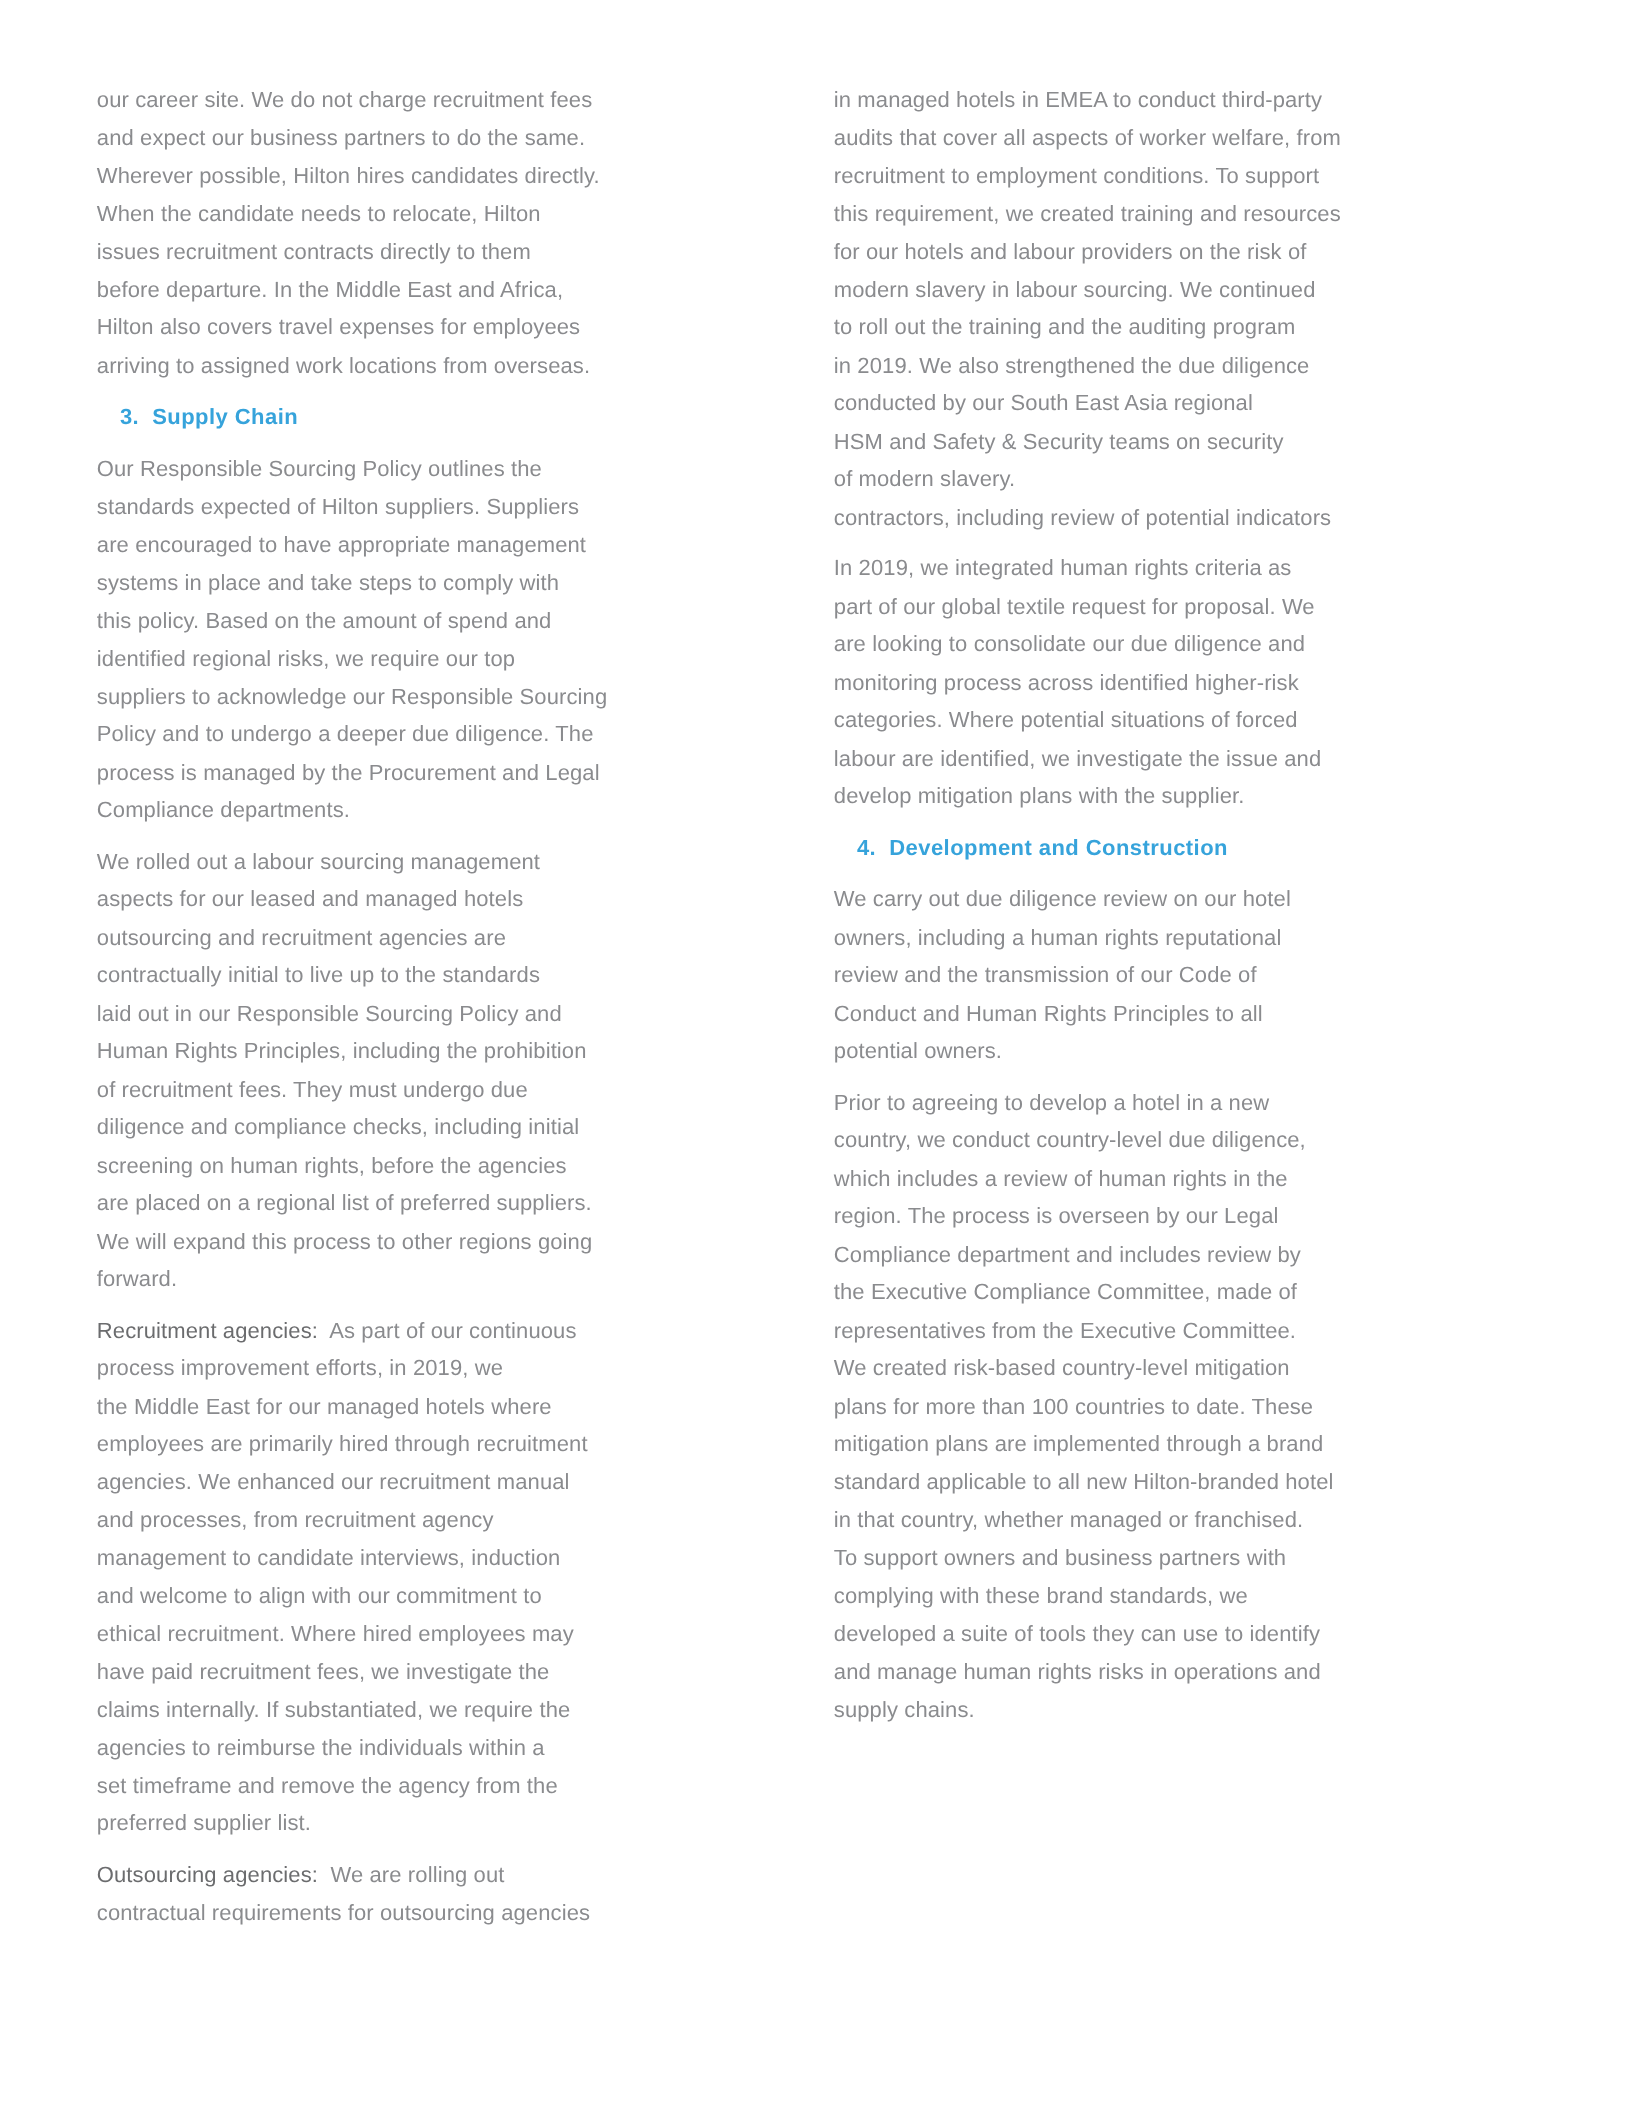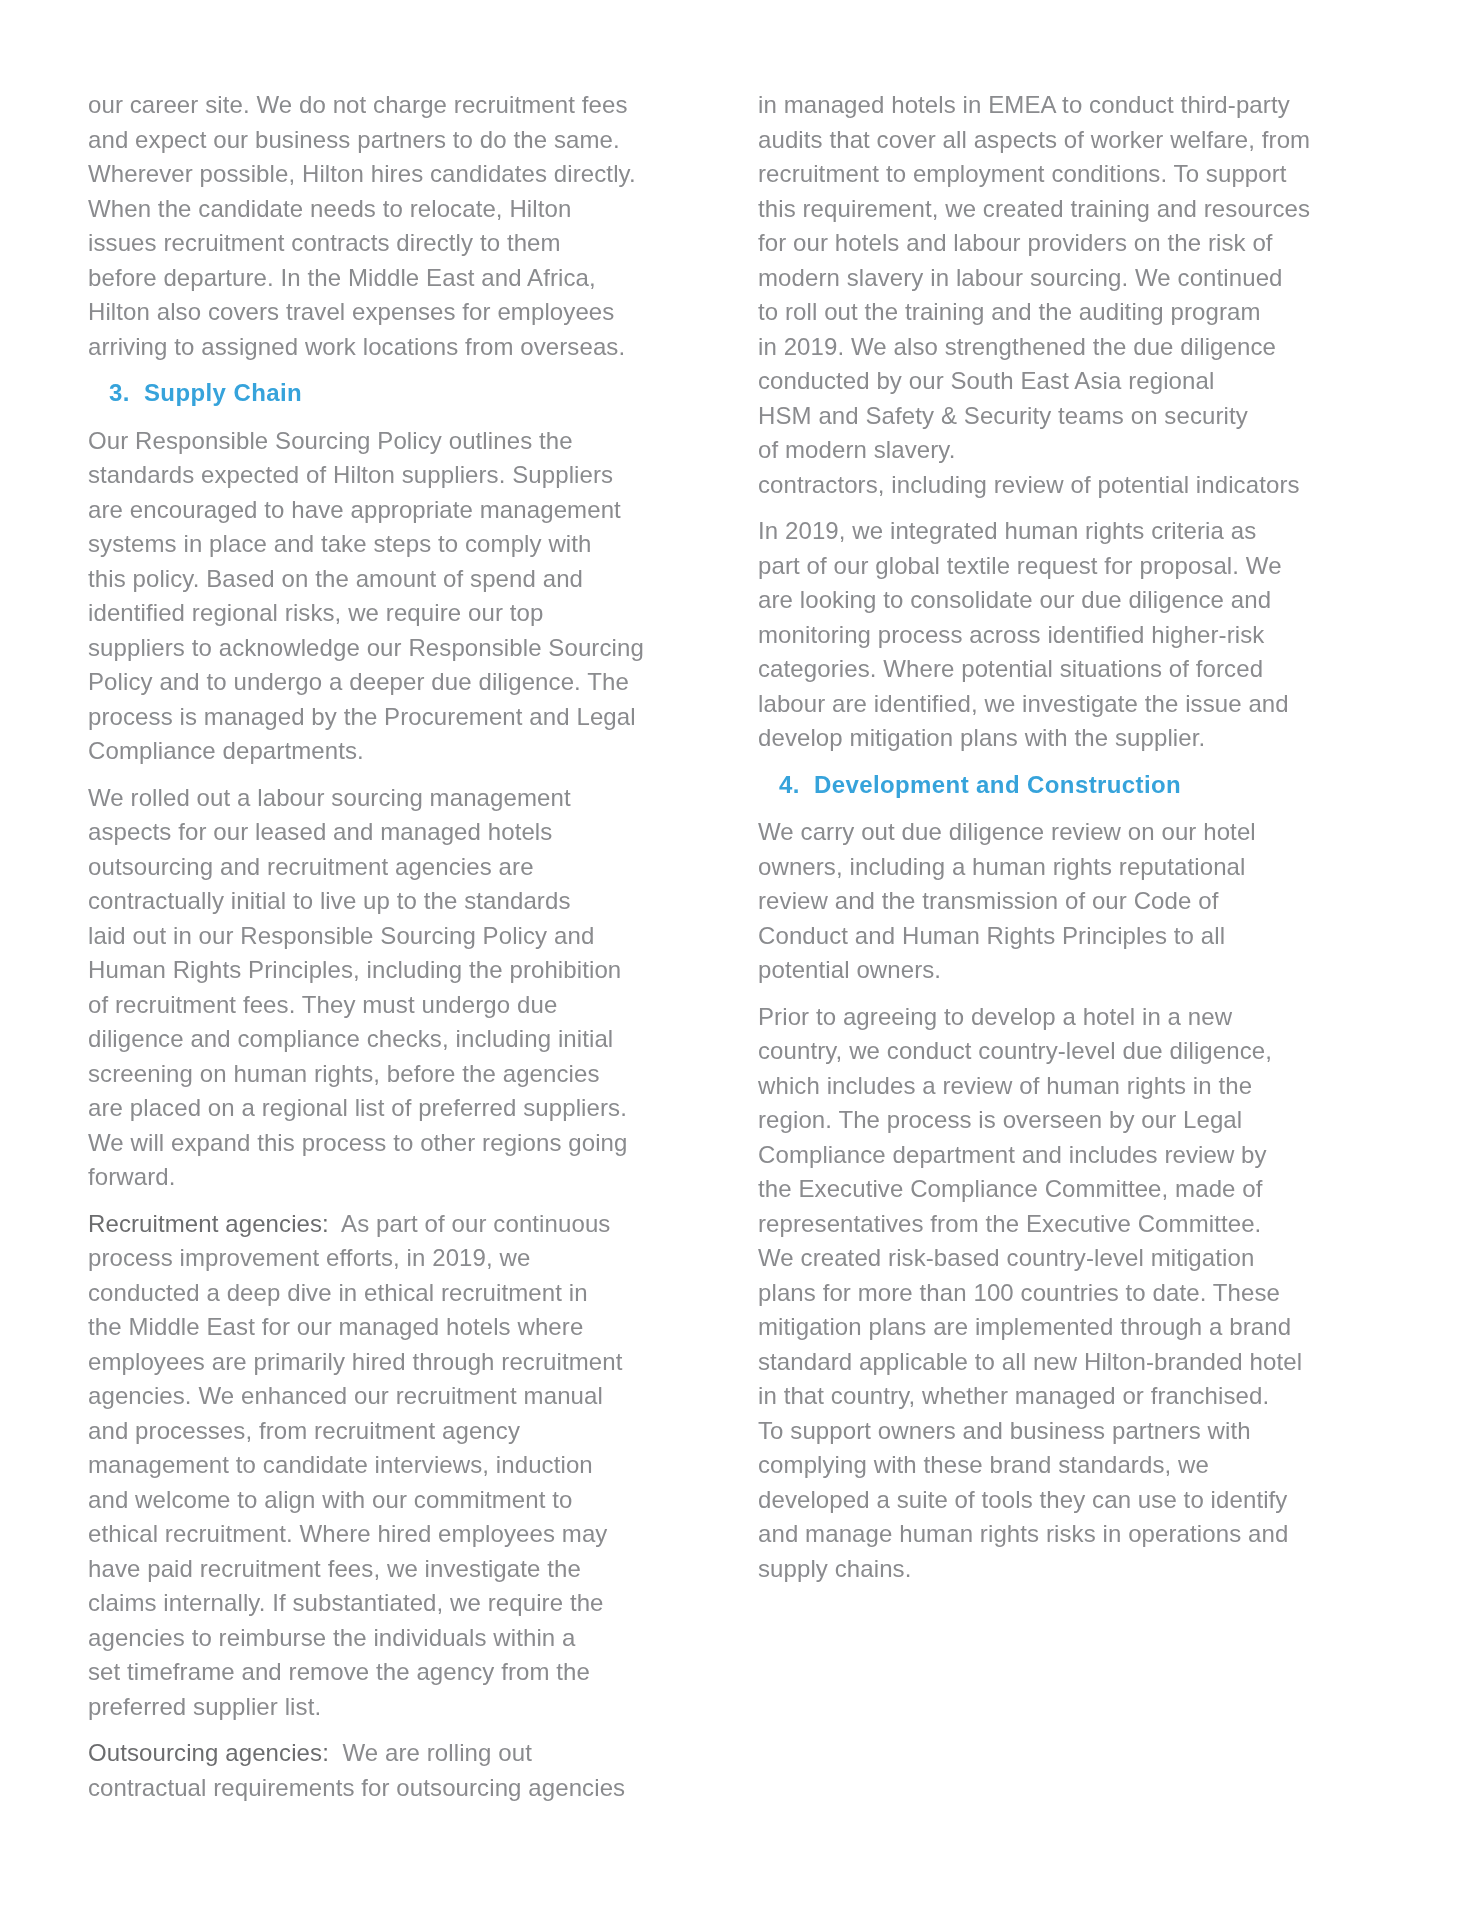--- a/index.html
+++ b/index.html
@@ -15,22 +15,22 @@
     font-family:"Liberation Sans", sans-serif;
   }
   .page{
     position:relative;
     width:1484px;height:1920px;
     background:var(--bg);
     overflow:hidden;
   }
   .col{
     position:absolute;
-    top:88px;
-    font-size:24px;
+    top:74px;
+    font-size:20px;
     line-height:34.5px;
     color:var(--body-color);
     letter-spacing:0.1px;
   }
   .col-left{left:88px;width:645px;}
   .col-right{left:758px;width:670px;}
   .para{margin:0 0 12px 0;}
   .line{height:34.5px;white-space:nowrap;}
   .heading{
     color:var(--heading-color);
@@ -84,21 +84,20 @@
         <div class="line">of recruitment fees. They must undergo due</div>
         <div class="line">diligence and compliance checks, including initial</div>
         <div class="line">screening on human rights, before the agencies</div>
         <div class="line">are placed on a regional list of preferred suppliers.</div>
         <div class="line">We will expand this process to other regions going</div>
         <div class="line">forward.</div>
       </div>
       <div class="para">
         <div class="line"><strong class="lead">Recruitment agencies:</strong>&nbsp; As part of our continuous</div>
         <div class="line">process improvement efforts, in 2019, we</div>
-        <div class="line">conducted a deep dive in ethical recruitment in</div>
         <div class="line">the Middle East for our managed hotels where</div>
         <div class="line">employees are primarily hired through recruitment</div>
         <div class="line">agencies. We enhanced our recruitment manual</div>
         <div class="line">and processes, from recruitment agency</div>
         <div class="line">management to candidate interviews, induction</div>
         <div class="line">and welcome to align with our commitment to</div>
         <div class="line">ethical recruitment. Where hired employees may</div>
         <div class="line">have paid recruitment fees, we investigate the</div>
         <div class="line">claims internally. If substantiated, we require the</div>
         <div class="line">agencies to reimburse the individuals within a</div>

